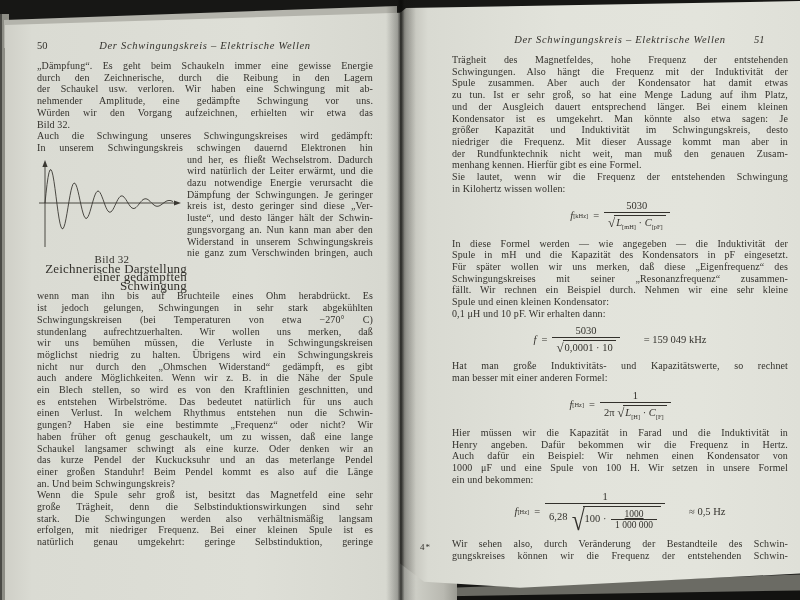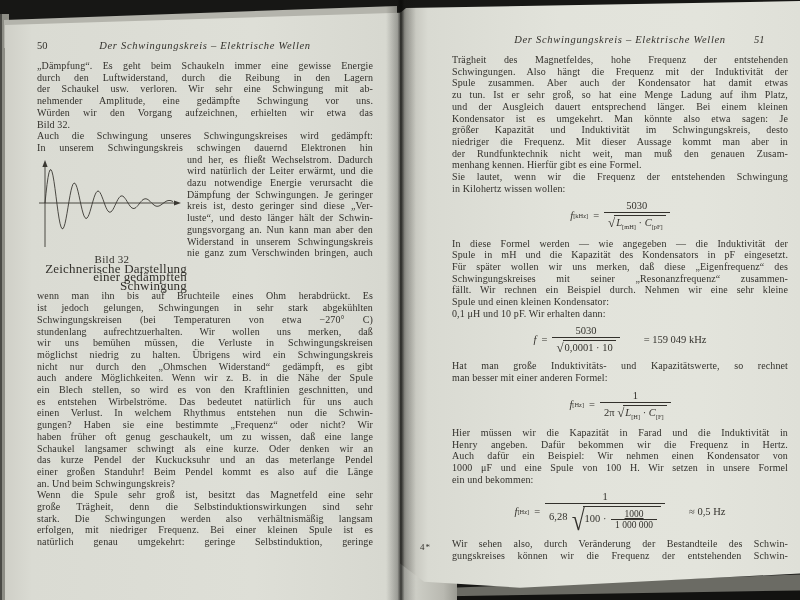--- a/index.html
+++ b/index.html
@@ -73,22 +73,22 @@
 
   <div class="page left">
     <div class="col leftcol">
       <div class="running-head">
         <span class="pgno">50</span>
         <span class="rtitle">Der Schwingungskreis – Elektrische Wellen</span>
         <span class="pgno"></span>
       </div>
       <div class="lines">
           <div class="tl">„Dämpfung“. Es geht beim Schaukeln immer eine gewisse Energie</div>
-          <div class="tl">durch den Luftwiderstand, durch die Reibung in den Lagern</div>
-          <div class="tl">der Schaukel usw. verloren. Wir sehr eine Schwingung mit ab-</div>
+          <div class="tl">durch den Zeichnerische, durch die Reibung in den Lagern</div>
+          <div class="tl">der Schaukel usw. verloren. Wir haben eine Schwingung mit ab-</div>
           <div class="tl">nehmender Amplitude, eine gedämpfte Schwingung vor uns.</div>
           <div class="tl">Würden wir den Vorgang aufzeichnen, erhielten wir etwa das</div>
           <div class="tl end">Bild 32.</div>
           <div class="tl">Auch die Schwingung unseres Schwingungskreises wird gedämpft:</div>
           <div class="tl">In unserem Schwingungskreis schwingen dauernd Elektronen hin</div>
         </div>
       <div class="wrapzone">
         <div class="figure">
           <svg width="148" height="92" viewBox="0 0 148 92">
             <g stroke="#3a3832" stroke-width="0.9" fill="none">

